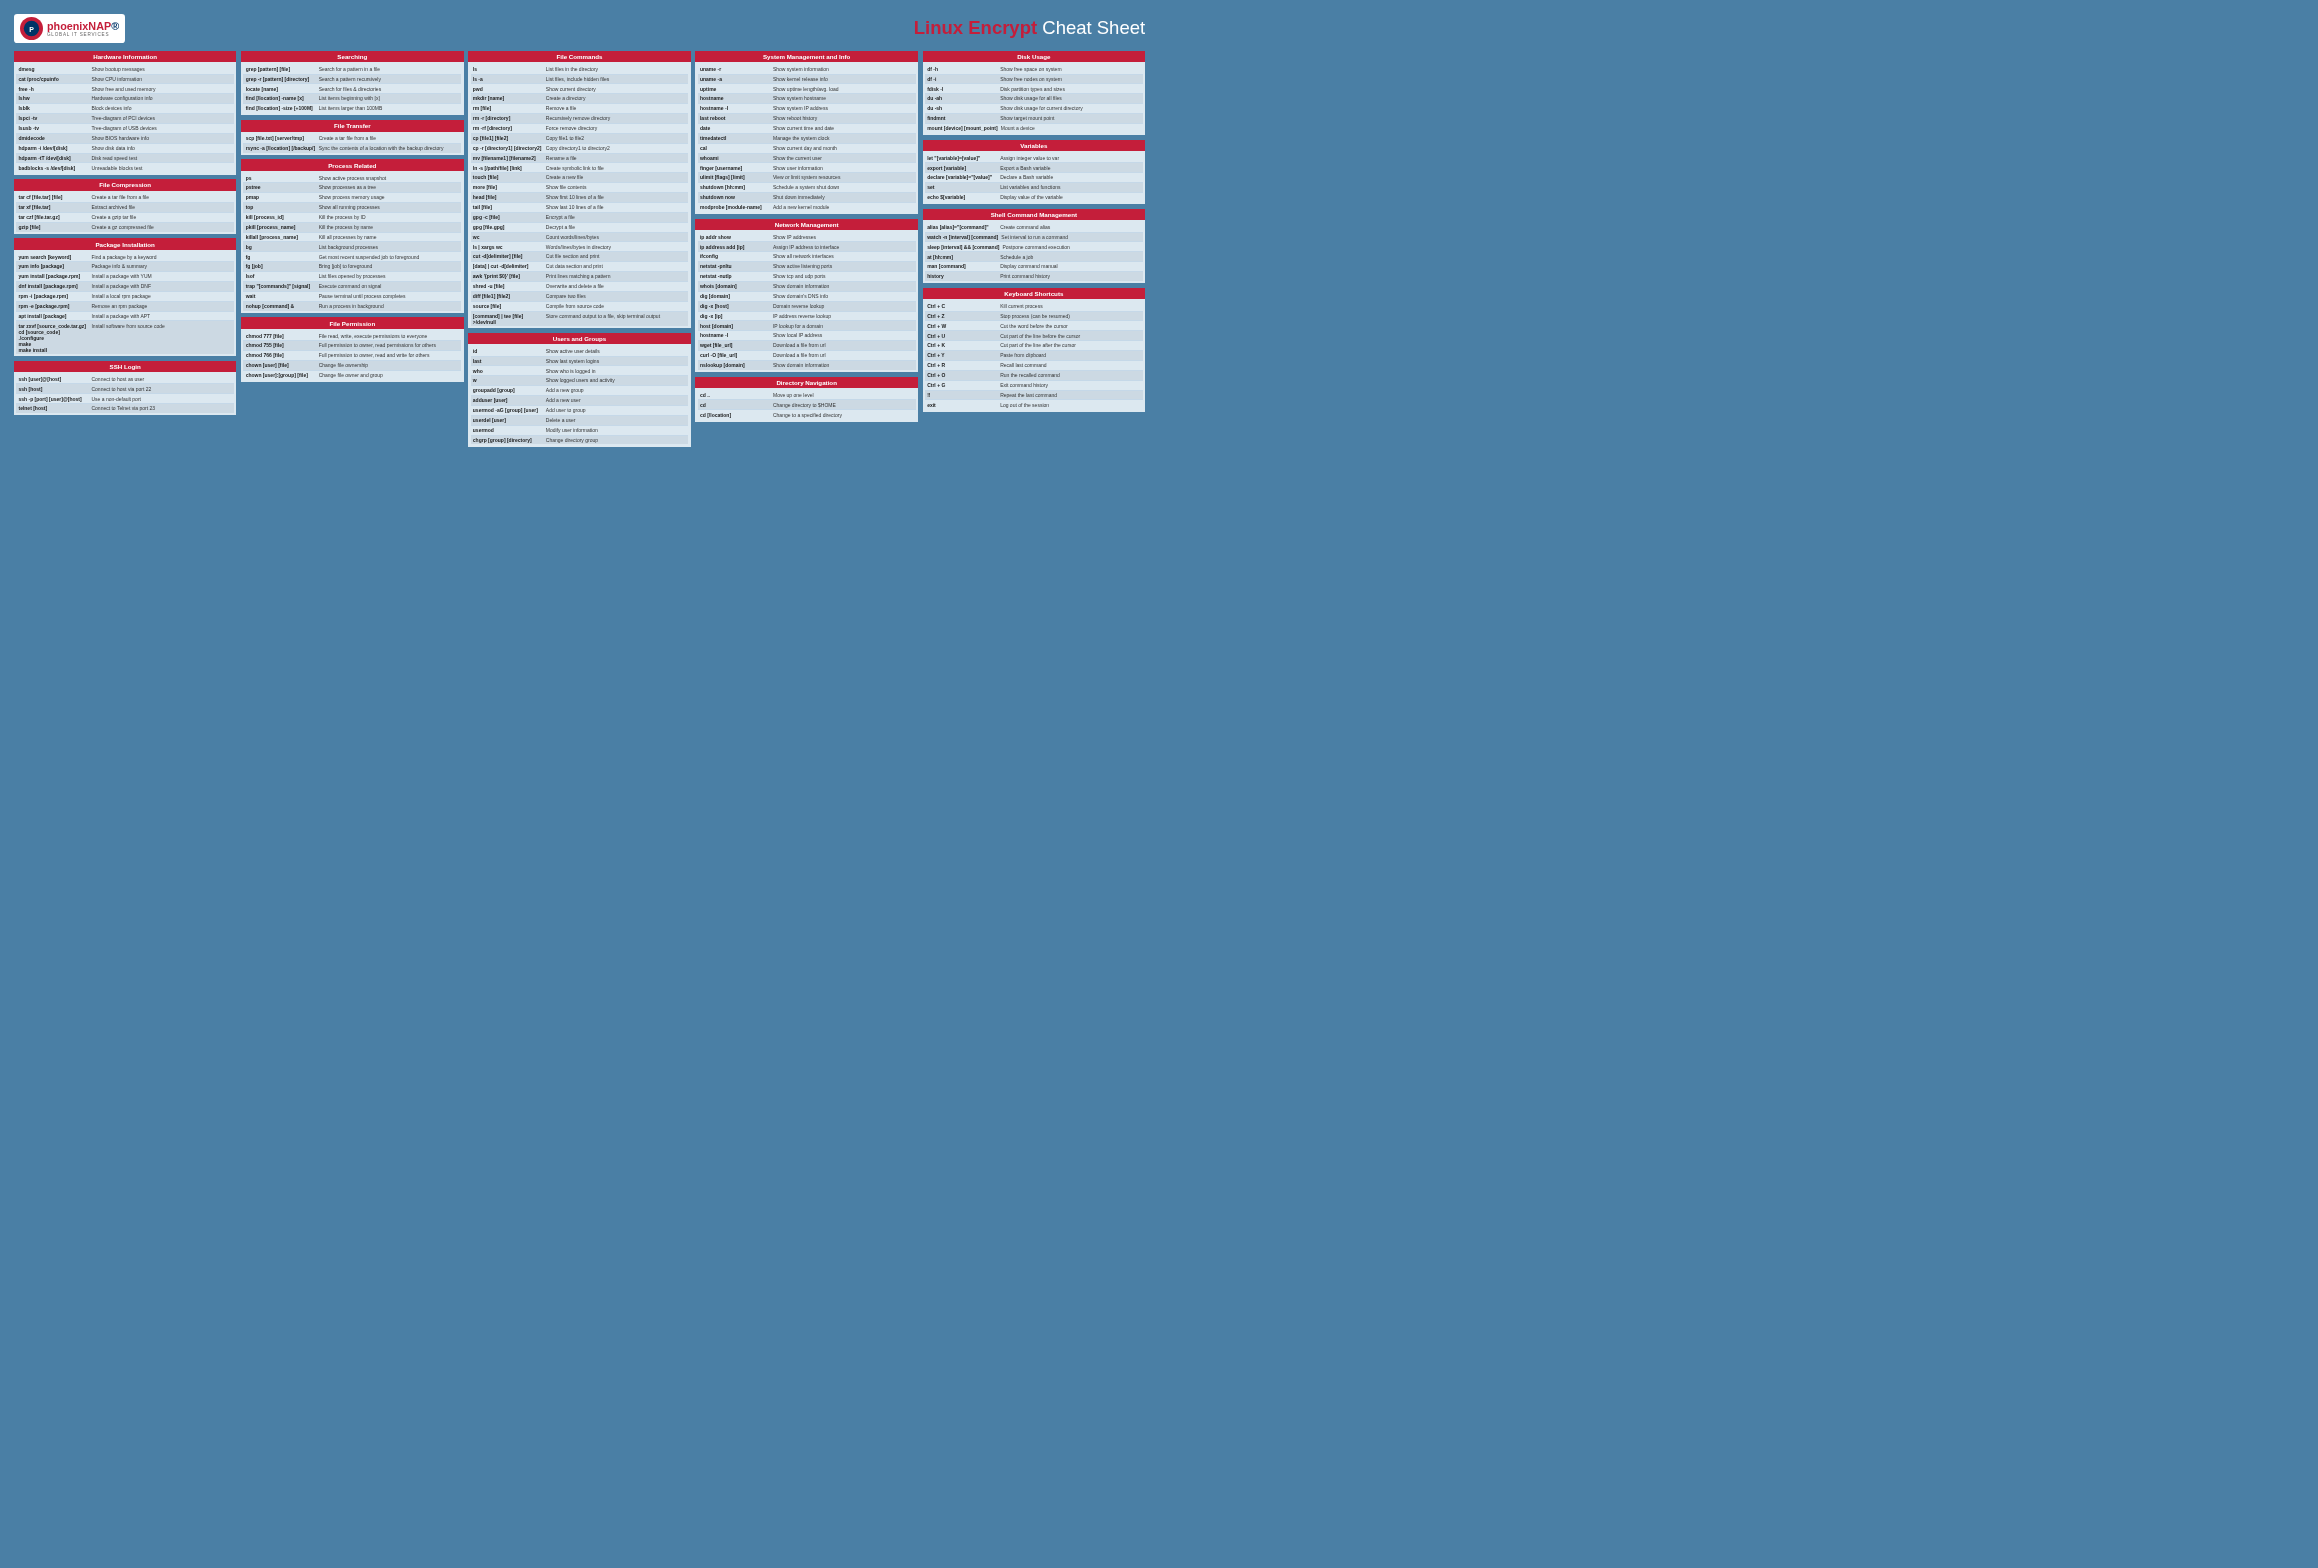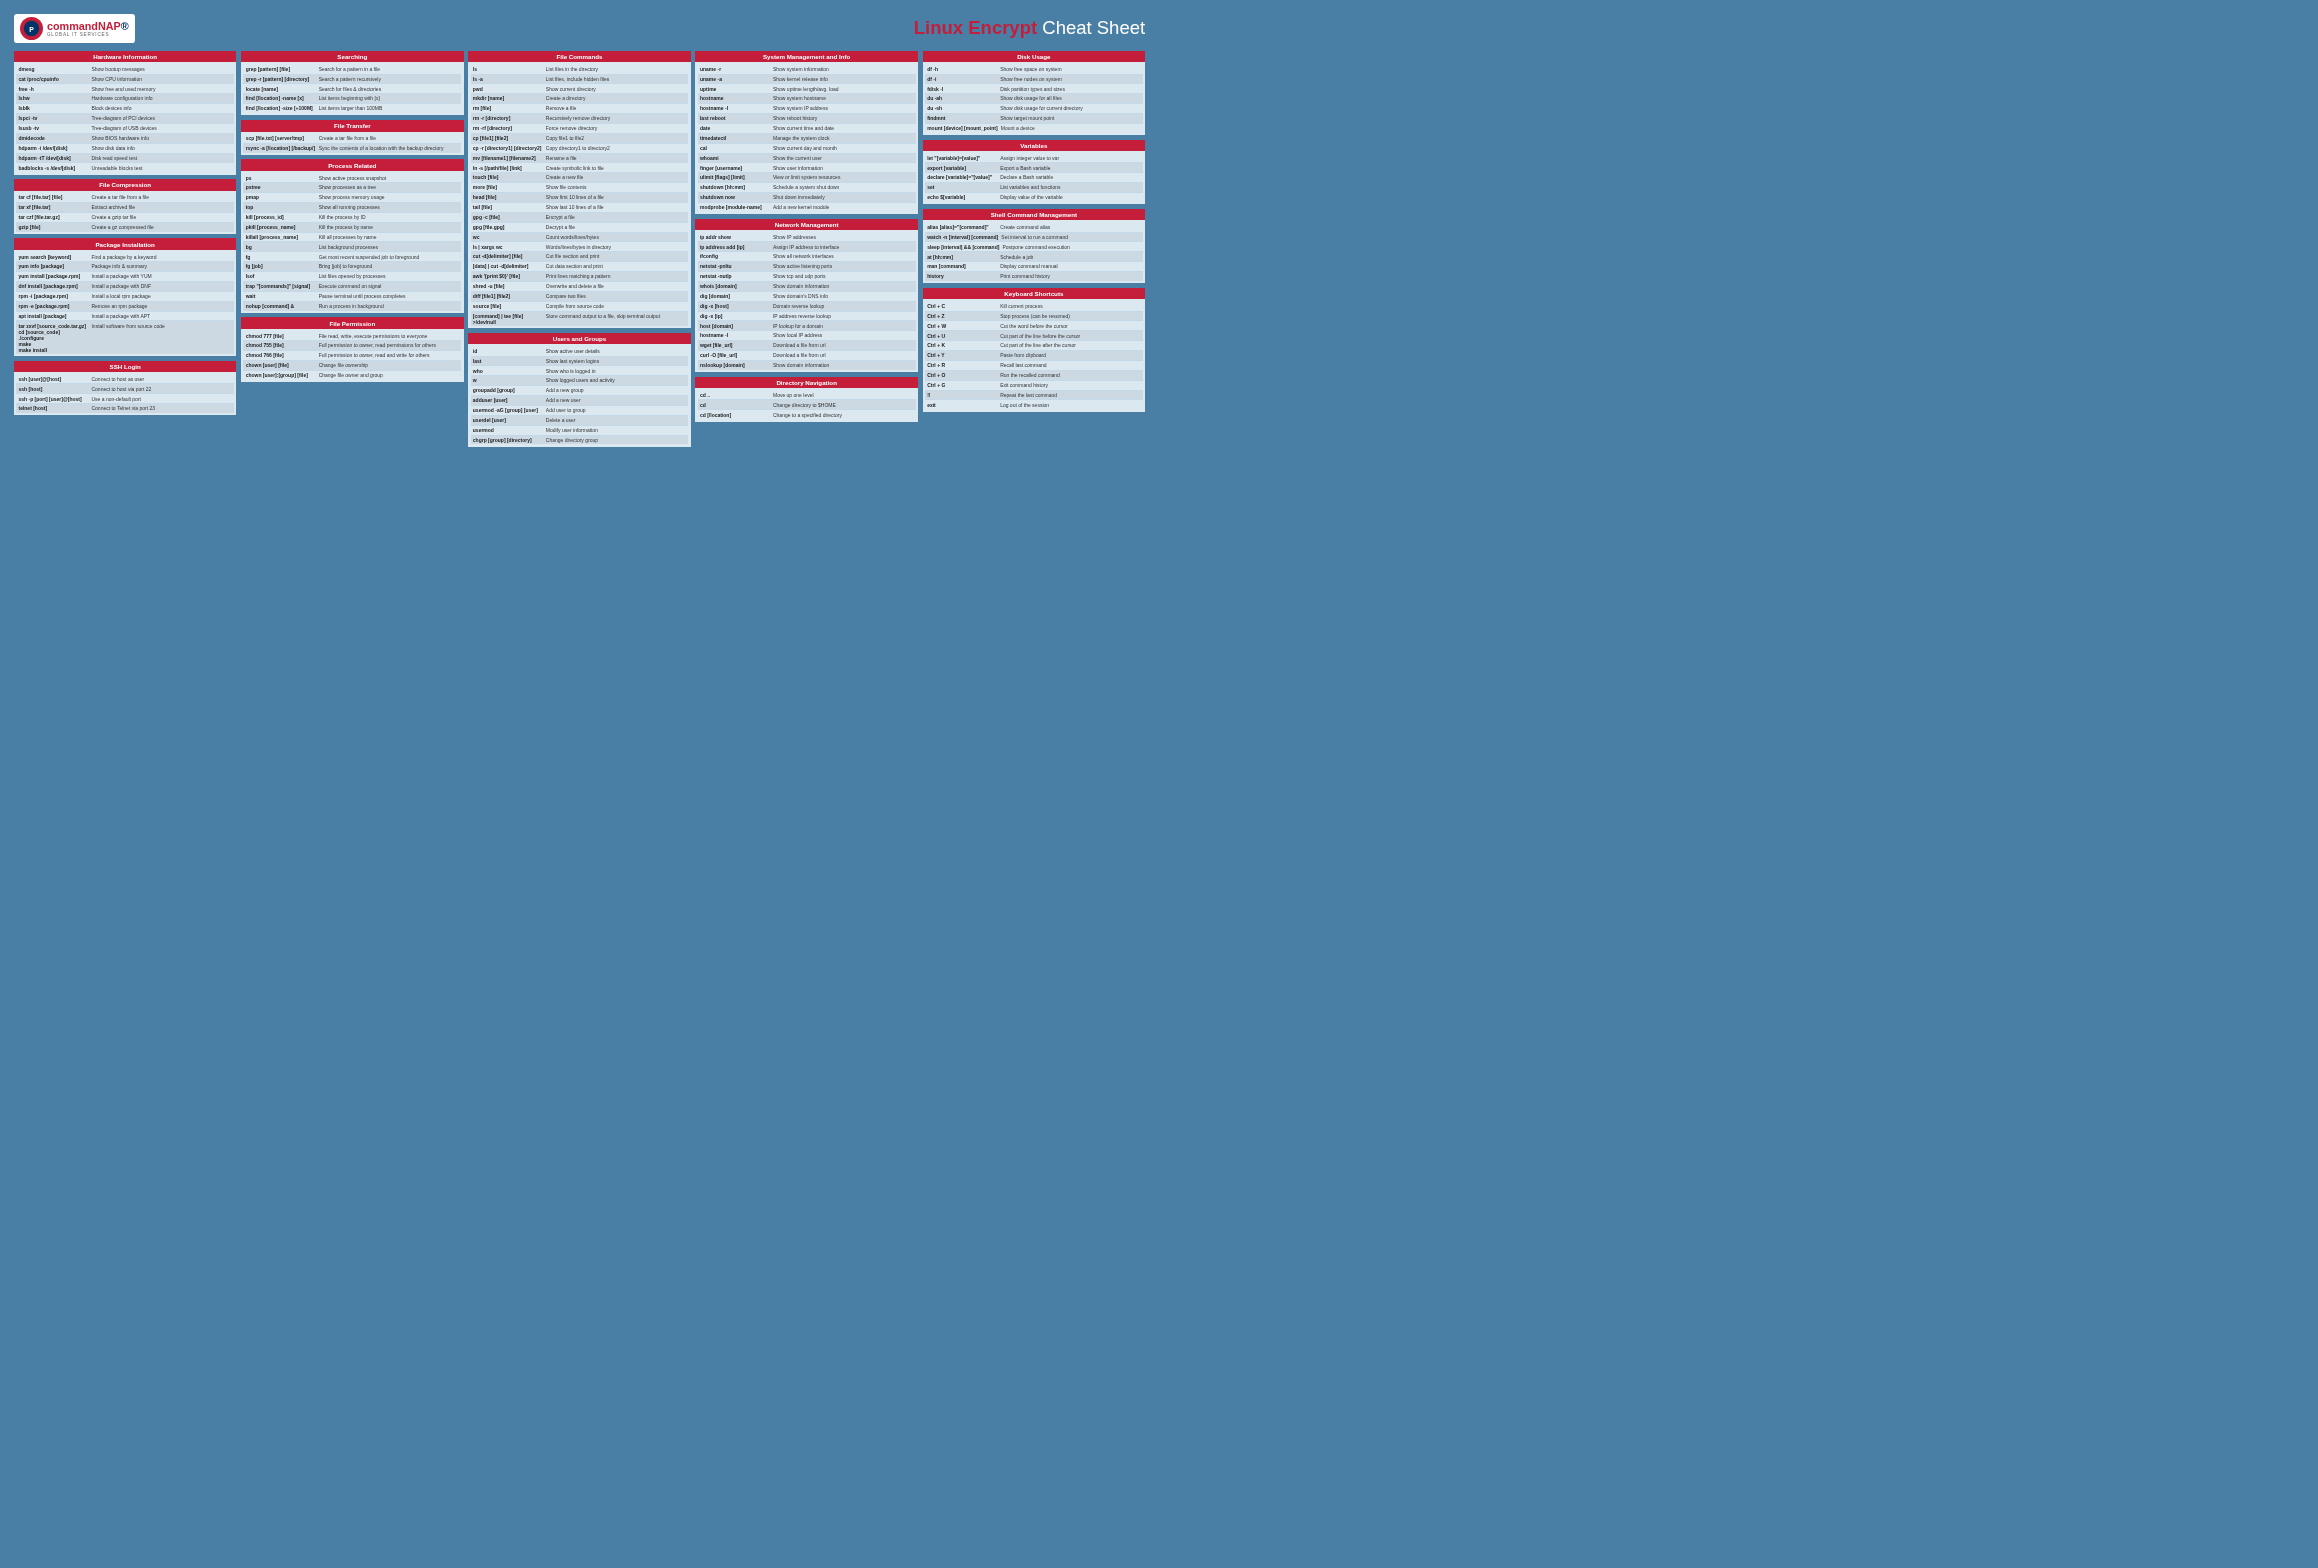--- a/index.html
+++ b/index.html
@@ -115,21 +115,21 @@
   <div class="header">
     <div class="logo-area">
       <div class="logo-circle">
         <svg width="17" height="17" viewBox="0 0 22 22" style="font-size:8px">
           <circle cx="11" cy="11" r="10" fill="#003366"></circle>
           <text x="11" y="15" text-anchor="middle" fill="white" font-size="9" font-weight="bold">P</text>
         </svg>
       </div>
       <div class="logo-text">
         <div class="logo-main">
-          <span>command</span><span style="color:#c41e3a">NAP</span>®
+          <span>phoenix</span><span style="color:#c41e3a">NAP</span>®
         </div>
         <div class="logo-sub">GLOBAL IT SERVICES</div>
       </div>
     </div>
     <div class="title">
       <span style="color:#c41e3a">Linux Encrypt</span>
       <span style="color:white"> </span>
       <span style="color:white; font-weight:normal;margin-top:40px;">Cheat Sheet</span>
     </div>
   </div>

